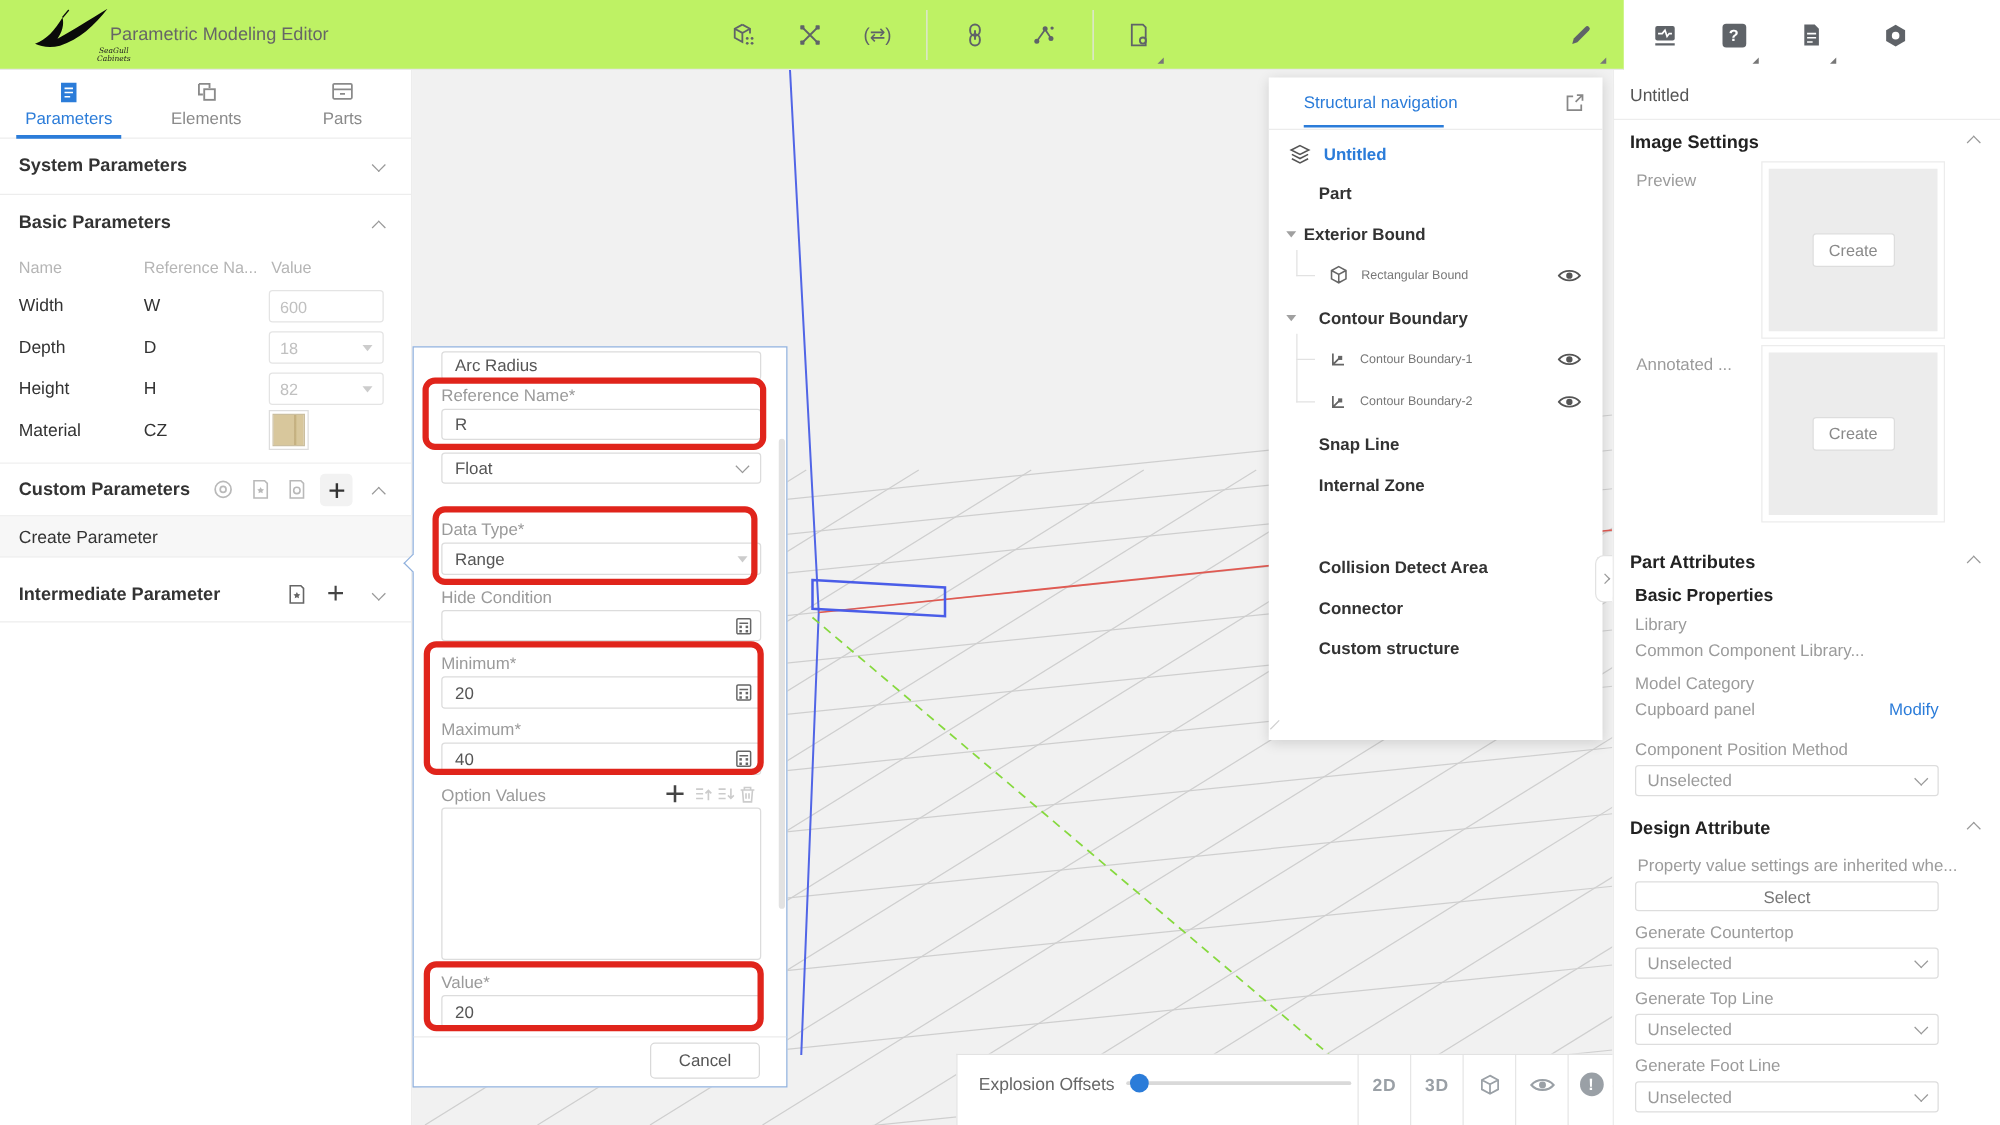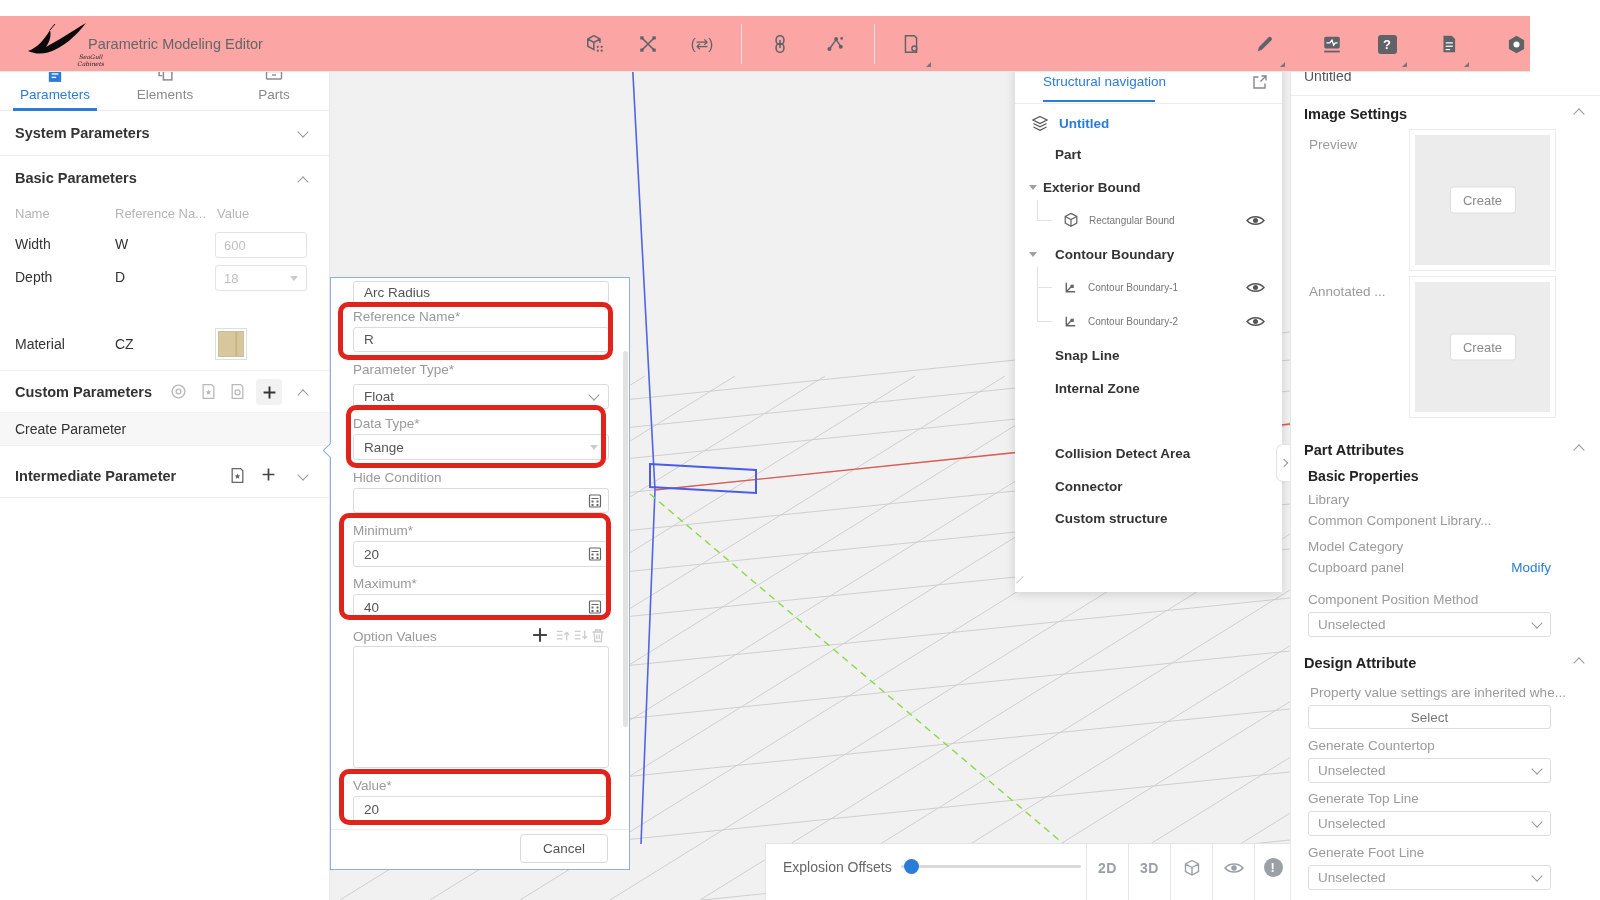--- a/index.html
+++ b/index.html
@@ -2,21 +2,21 @@
 <html><head>
 <meta charset="utf-8">
 <style>
   * { margin:0; padding:0; box-sizing:border-box; }
   html,body { width:1600px; height:900px; overflow:hidden; background:#fff;
     font-family:"Liberation Sans", sans-serif; }
   .abs { position:absolute; }
   #stage { position:relative; width:1600px; height:900px; background:#fff; }
 
   
-  #topbar { left:0; top:16px; width:1530px; height:56px; background:#fca5a5; border-bottom:1px solid #e8e8e8; z-index:50; }
+  #topbar { left:0; top:0; width:1299px; height:56px; background:#bef264; border-bottom:1px solid #e8e8e8; z-index:50; }
   .appTitle { left:88px; top:0; height:56px; display:flex; align-items:center; color:#666; font-size:14.5px; }
   .logoTxt { left:62px; top:37px; width:58px; text-align:center; font-family:"DejaVu Serif", serif; font-style:italic; font-size:6px; color:#222; line-height:7px; }
   .tbtn { top:14px; width:28px; height:28px; display:flex; align-items:center; justify-content:center; color:#5f6368; cursor:pointer; }
   .tsep { top:8px; width:1px; height:40px; background:#e3e3e3; }
   .corner { position:absolute; width:0; height:0; border-left:5px solid transparent; border-bottom:5px solid #777; }
   .glyphIc { font-size:15px; color:#5f6368; }
 
   
   #lpanel { left:0; top:56px; width:330px; height:844px; background:#fff; border-right:1px solid #e8e8e8; }
   .tabs { left:0; top:0; width:329px; height:55px; border-bottom:1px solid #ededed; }
@@ -325,20 +325,30 @@
     <div class="prow" style="top:209px">
       <span class="pname">Depth</span>
       <span class="pref">D</span>
       <div class="pctrl">
           <div class="selbox">
             <span>18</span>
             <span class="tri"></span>
           </div>
         </div>
     </div>
+    <div class="prow" style="top:242px">
+      <span class="pname">Height</span>
+      <span class="pref">H</span>
+      <div class="pctrl">
+          <div class="selbox">
+            <span>82</span>
+            <span class="tri"></span>
+          </div>
+        </div>
+    </div>
     <div class="prow" style="top:272px;height:32px">
       <span class="pname" style="top:8px">Material</span>
       <span class="pref" style="top:8px">CZ</span>
       <div class="swatch">
           <div class="mat"></div>
         </div>
     </div>
 
     <div class="secrow" style="top:314px;height:42px;border-top:1px solid #efefef">
       <span class="seclabel">Custom Parameters</span>
@@ -533,21 +543,21 @@
   </div>
 
   <div id="dialog" class="abs">
     <div class="dnotch"></div>
     <div class="dfld noic" style="top:3px;height:23px"><input value="Arc Radius" style=""></div>
 
     <span class="dlabel" style="top:31px">Reference Name*</span>
     <div class="dfld noic" style="top:49px;height:25px"><input value="R" style=""></div>
 
     <span class="dlabel" style="top:84px">Parameter Type*</span>
-    <div class="dfld" style="top:106px;height:25px">
+    <div class="dfld" style="top:84px;height:25px">
         <div class="dsel">
           <span>Float</span>
           <span class="chev down" style="margin-top:-3px"></span>
         </div>
       </div>
 
     <span class="dlabel" style="top:138px">Data Type*</span>
     <div class="dfld" style="top:156px;height:26px">
         <div class="dsel">
           <span>Range</span>

